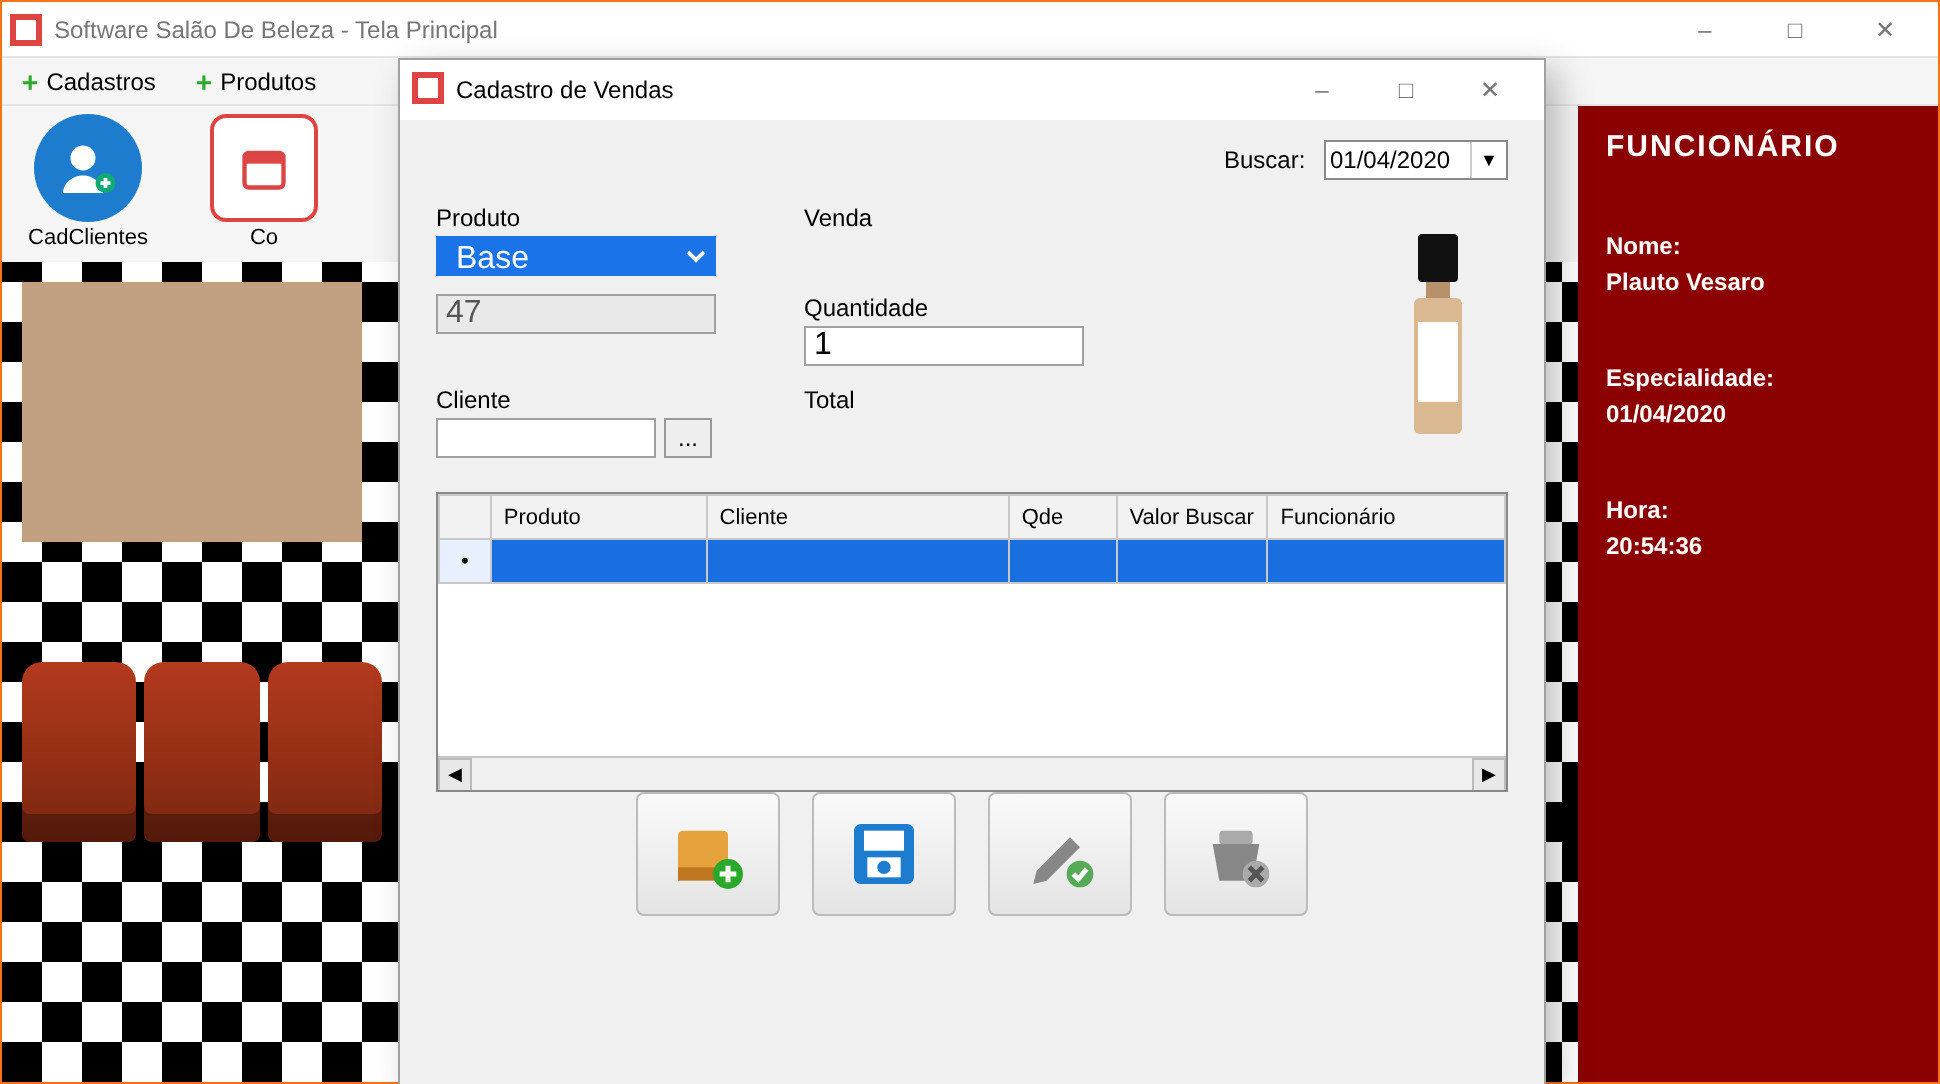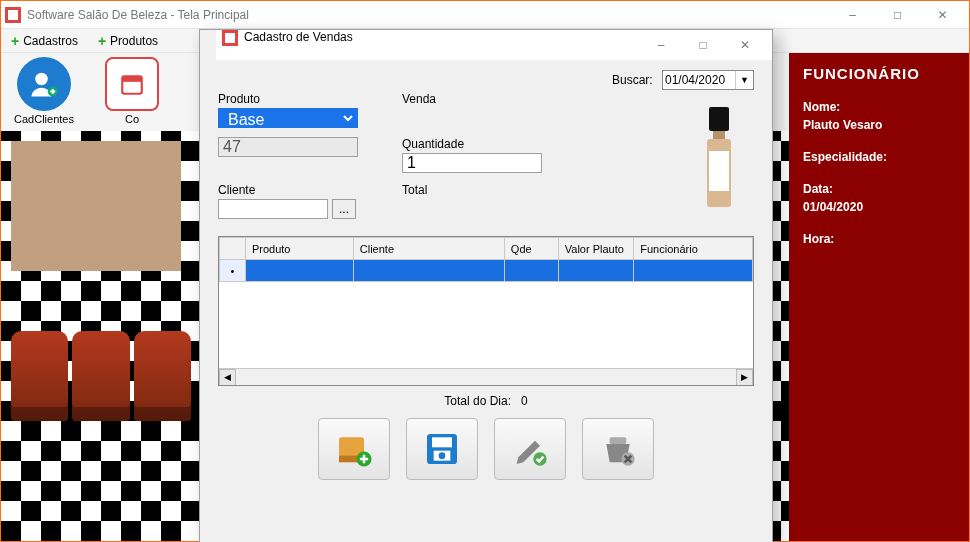--- a/index.html
+++ b/index.html
@@ -108,55 +108,54 @@
     bottom: 0;
     background: #8b0000;
     color: #fff;
     padding: 12px 14px;
   }
   .func-panel h3 {
     margin: 0 0 16px 0;
     font-size: 15px;
     letter-spacing: 1px;
   }
-  .func-panel .lbl { font-weight: bold; margin-top: 18px; }
+  .func-panel .lbl { font-weight: bold; margin-top: 34px; }
   .func-panel .val { font-weight: bold; margin-top: 4px; }
 
   
   .dialog {
     position: absolute;
     left: 198px;
     top: 28px;
     width: 574px;
     height: 514px;
     background: #f0f0f0;
     border: 1px solid #a0a0a0;
     box-shadow: 6px 6px 16px rgba(0,0,0,0.25);
     display: flex;
     flex-direction: column;
   }
   .dlg-titlebar {
     height: 30px;
     background: #fff;
     display: flex;
-    align-items: flex-start;
+    align-items: center;
     padding: 0 6px;
-    margin-left: 16px;
   }
   .dlg-titlebar .title { flex: 1; margin-left: 6px; }
   .dlg-titlebar .winbtn { height: 30px; width: 42px; }
 
   .dlg-body {
     flex: 1;
     padding: 10px 18px 10px 18px;
     position: relative;
   }
   .buscar-row {
     text-align: right;
-    margin-bottom: 2px;
+    margin-bottom: 12px;
   }
   .buscar-row label { margin-right: 6px; }
   .date-picker {
     display: inline-flex; align-items: center;
     border: 1px solid #888;
     background: #fff;
     height: 20px;
   }
   .date-picker input {
     border: none; height: 18px; width: 72px; font-size: 12px; padding: 0 2px;
@@ -319,23 +318,23 @@
         <div class="chair"></div>
         <div class="chair"></div>
     </div>
   </div>
 
   <div class="func-panel">
     <h3>FUNCIONÁRIO</h3>
     <div class="lbl">Nome:</div>
     <div class="val">Plauto Vesaro</div>
     <div class="lbl">Especialidade:</div>
-    <div class="lbl">Data:</div>
     <div class="val">01/04/2020</div>
     <div class="lbl">Hora:</div>
+    <div class="val">20:54:36</div>
   </div>
 
   <div class="dialog">
     <div class="dlg-titlebar">
       <span class="app-icon">
         <svg viewBox="0 0 16 16" width="16" height="16">
             <rect width="16" height="16" fill="#d44"></rect>
             <rect x="3" y="3" width="10" height="10" fill="#fff"></rect>
           </svg>
       </span>
@@ -404,46 +403,41 @@
             <col style="width:50px">
             <col style="width:70px">
             <col style="width:110px">
           </colgroup>
           <thead>
             <tr>
               <th class="rowhdr"></th>
               <th>Produto</th>
               <th>Cliente</th>
               <th>Qde</th>
-              <th>Valor Plauto</th>
+              <th>Valor Buscar</th>
               <th>Funcionário</th>
             </tr>
           </thead>
           <tbody>
             <tr class="sel">
               <td class="rowhdr">•</td>
               <td></td>
               <td></td>
               <td></td>
               <td></td>
               <td></td>
             </tr>
           </tbody>
         </table>
         <div class="hscroll">
           <span class="arrow">◀</span>
           <span class="arrow">▶</span>
         </div>
       </div>
 
-      <div class="total-dia">
-        <span>Total do Dia:</span>
-        &nbsp;
-        <span>0</span>
-      </div>
 
       <div class="action-row">
         <div class="action-btn icon-box-plus">
           <svg viewBox="0 0 48 48">
               <rect x="6" y="10" width="30" height="28" rx="3" fill="#e6a23c"></rect>
               <rect x="6" y="32" width="30" height="8" fill="#c07820"></rect>
               <circle cx="36" cy="36" r="9" fill="#2aa82a"></circle>
               <path d="M31 36h10M36 31v10" stroke="#fff" stroke-width="3"></path>
             </svg>
         </div>

